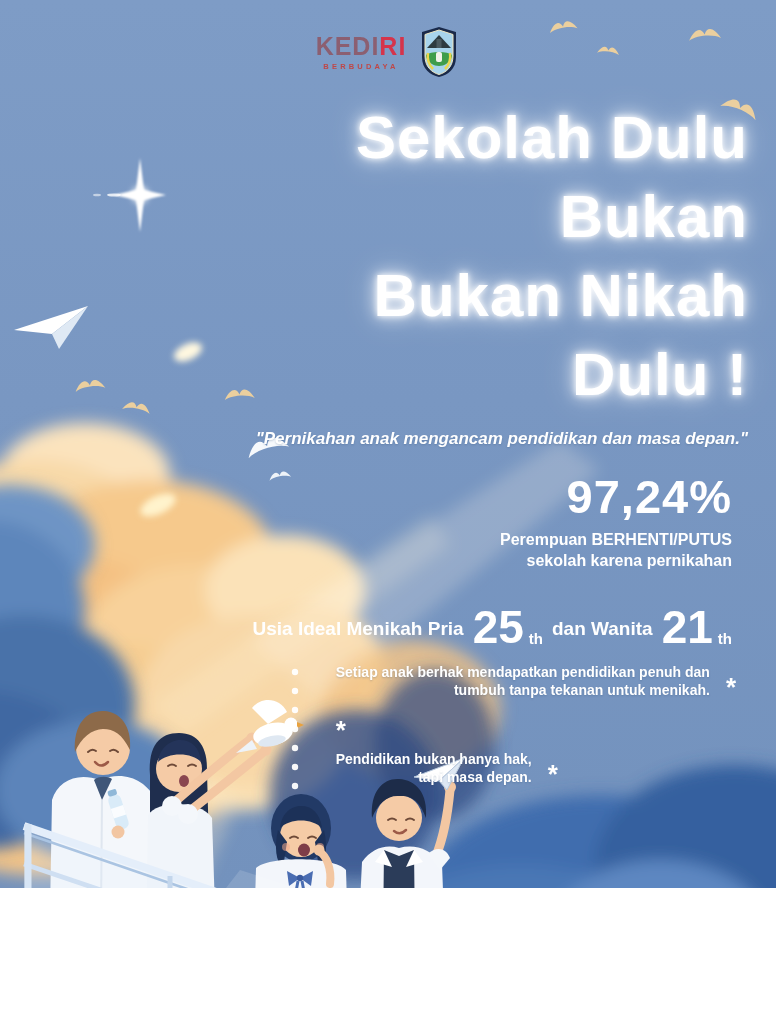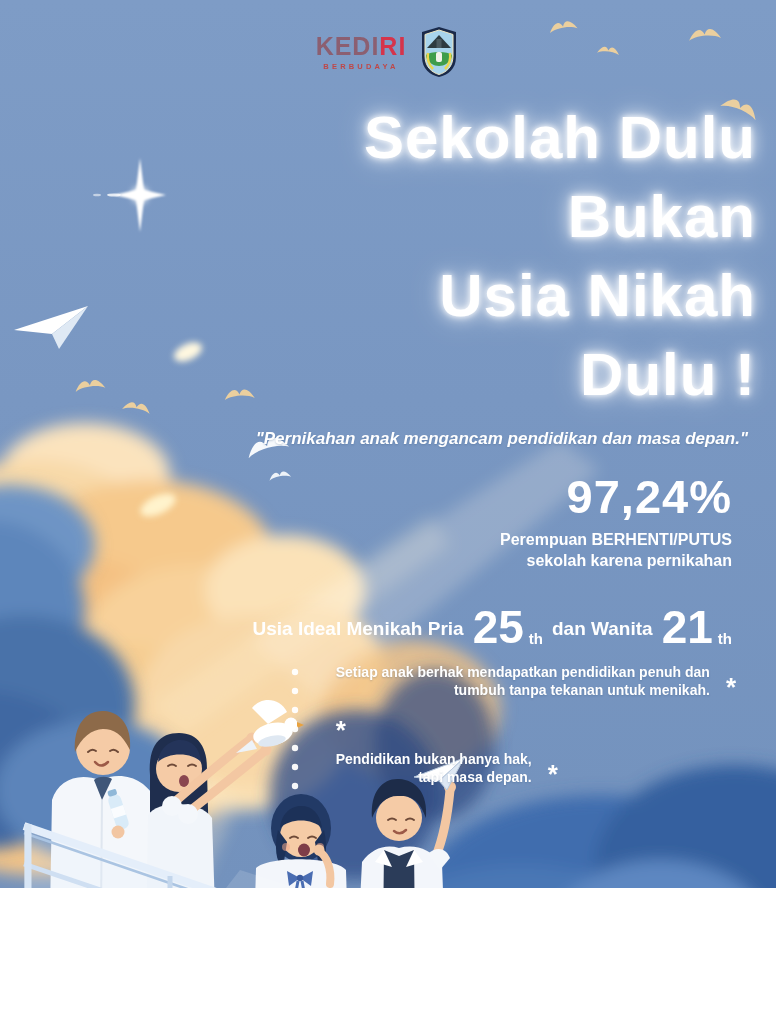--- a/index.html
+++ b/index.html
@@ -9,21 +9,21 @@
 
   
   .logo-row{position:absolute;top:26px;left:0;width:776px;display:flex;justify-content:center;align-items:center;gap:12px;}
   .kediri-logo{text-align:center;line-height:1;}
   .kediri-word{font-size:25px;font-weight:800;letter-spacing:1px;}
   .kedi{color:rgba(148,58,62,.62);}
   .ri{color:#d5344b;}
   .kediri-tagline{margin-top:4px;font-size:7.5px;font-weight:700;letter-spacing:3.2px;color:#bf4747;}
 
   
-  .title{position:absolute;top:98px;right:20px;text-align:right;color:#fff;font-weight:800;font-size:60px;line-height:79px;letter-spacing:1px;}
+  .title{position:absolute;top:98px;right:28px;text-align:right;color:#fff;font-weight:800;font-size:60px;line-height:79px;letter-spacing:1px;}
   .title div{text-shadow:0 0 6px #ffffff,0 0 16px rgba(255,255,255,.95),0 0 32px rgba(255,255,255,.55);}
 
   
   .quote{position:absolute;top:429px;right:28px;width:560px;text-align:right;color:#fff;font-size:17px;font-weight:700;font-style:italic;text-shadow:0 1px 2px rgba(40,70,110,.25);}
 
   
   .stat{position:absolute;top:472px;right:44px;text-align:right;color:#fff;}
   .stat-value{font-size:47px;font-weight:800;line-height:50px;letter-spacing:1px;}
   .stat-label{margin-top:7px;font-size:16px;font-weight:700;line-height:21px;}
 
@@ -259,21 +259,21 @@
       <path d="M8,29 C12,25 30,25 34,29 L34,31 C29,43 13,43 8,31 Z" fill="#3f9d4b"></path>
       <path d="M10,27 C9,33 11,39 15,43" stroke="#ead64e" stroke-width="2.5" fill="none"></path>
       <path d="M32,27 C33,33 31,39 27,43" stroke="#ead64e" stroke-width="2.5" fill="none"></path>
       <rect x="18" y="26" width="6" height="10" rx="2" fill="#f2f2ea"></rect>
     </svg>
   </div>
 
   <div class="title">
     <div>Sekolah Dulu</div>
     <div>Bukan</div>
-    <div>Usia Nikah</div>
+    <div>Bukan Nikah</div>
     <div>Dulu !</div>
   </div>
 
   <div class="quote">"Pernikahan anak mengancam pendidikan dan masa depan."</div>
 
   <div class="stat">
     <div class="stat-value">97,24%</div>
     <div class="stat-label">
       <div>Perempuan BERHENTI/PUTUS</div>
       <div>sekolah karena pernikahan</div>

